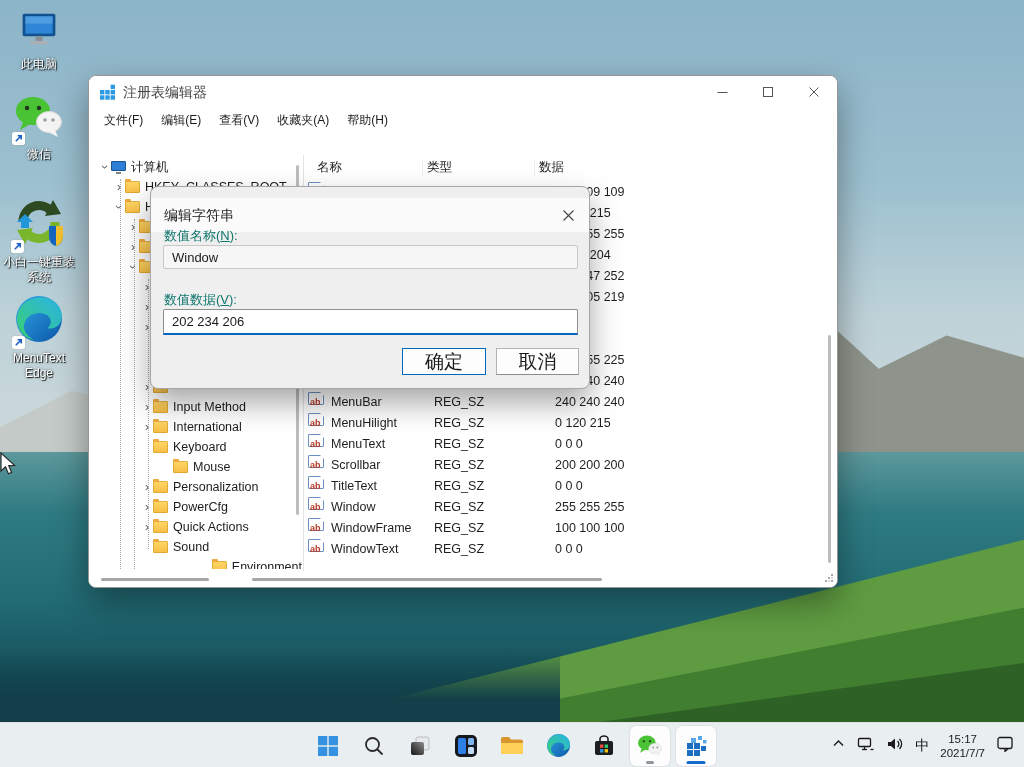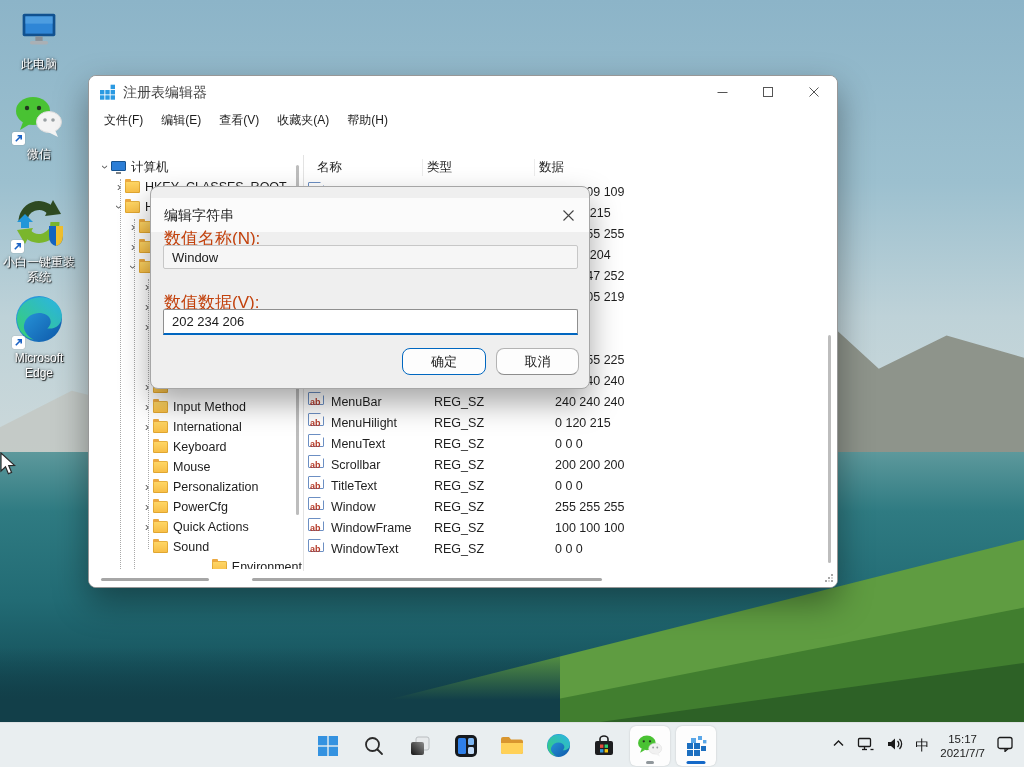--- a/index.html
+++ b/index.html
@@ -92,28 +92,28 @@
   .grip { position:absolute; left:736px; top:498px; width:2px; height:2px; background:transparent;
           box-shadow:6px 0 #a8a8a8, 3px 3px #a8a8a8, 0 6px #a8a8a8, 6px 3px #d9d9d9, 3px 6px #d9d9d9, 6px 6px #a8a8a8; }
 
   
   #dlg { position:absolute; left:150px; top:186px; width:440px; height:203px; background:#efefef;
          border:1px solid #a6a6a6; border-radius:8px; box-shadow:0 14px 30px rgba(0,0,0,.35);
          z-index:20; overflow:hidden; }
   .dlg-head { position:absolute; left:0; top:11px; width:100%; height:34px; background:#fbfbfb; }
   .dlg-title { position:absolute; left:13px; top:0; line-height:34px; font-size:14px; color:#1b1b1b; }
   .dlg-close { position:absolute; right:8px; top:4px; width:26px; height:26px; display:flex; align-items:center; justify-content:center; }
-  .dlg-label { position:absolute; left:13px; font-size:17px; color:#c2410c; }
+  .dlg-label { position:absolute; left:13px; font-size:13px; color:#0f766e; }
   .dlg-label .ak { text-decoration:underline; }
   .dlg-field { position:absolute; left:12px; width:415px; font-size:13px; color:#1b1b1b;
                font-family:"Liberation Sans","DejaVu Sans",sans-serif; padding:0 8px; outline:none; }
   #f-name { top:58px; height:24px; background:#f6f6f6; border:1px solid #c7c7c7; border-radius:2px; }
   #f-data { top:122px; height:26px; background:#fff; border:1px solid #8f8f8f; border-bottom:2px solid #0066c0; border-radius:2px 2px 0 0; }
-  .dlg-btn { position:absolute; top:161px; height:27px; font-size:13px; color:#1b1b1b; background:#fdfdfd;
-             border-radius:8px; font-family:inherit; }
+  .dlg-btn { position:absolute; top:161px; height:27px; font-size:19px; color:#1b1b1b; background:#fdfdfd;
+             border-radius:0; font-family:inherit; }
   #btn-ok { left:251px; width:84px; border:1px solid #0067c0; }
   #btn-cancel { left:345px; width:83px; border:1px solid #b3b3b3; border-bottom-color:#8d8d8d; }
 
   
   #taskbar { position:absolute; left:0; top:722px; width:1024px; height:45px; background:#e9eef0;
              border-top:1px solid rgba(0,0,0,.05); z-index:30; }
   .tb-center { position:absolute; left:50%; top:0; height:45px; transform:translateX(-50%);
                display:flex; align-items:center; gap:6px; }
   .tbi { width:40px; height:40px; border-radius:6px; display:flex; align-items:center; justify-content:center; position:relative; }
   .tbi.active { background:#fdfdfd; box-shadow:0 0 2px rgba(0,0,0,.18); }
@@ -209,21 +209,21 @@
         </defs>
         <circle cx="24" cy="24" r="22" fill="url(#egA)"></circle>
         <path d="M3 26 C2 12 13 3 26 3 C38 3 46 12 46 21 C46 29 40 34 32 33 C37 29 36 23 31 20 C24 16 13 19 10 28 C8 34 12 40 19 44 C9 42 4 35 3 26 Z" fill="url(#egB)"></path>
       </svg>
       <span class="sc-badge">
         <svg width="9" height="9" viewBox="0 0 10 10">
             <path d="M2 8 L8 2 M4 2 H8 V6" stroke="#1a62c5" stroke-width="1.8" fill="none"></path>
           </svg>
       </span>
     </span>
-    <div class="dlabel">Microsoft Edge</div>
+    <div class="dlabel">MenuText Edge</div>
   </div>
 
   <div id="win">
     <div class="titlebar">
       <span class="t-appicon">
         <svg width="17" height="17" viewBox="0 0 17 17">
           <g fill="#2b9ae2">
             <rect x="1" y="6" width="4.4" height="4.4"></rect>
               <rect x="6.3" y="6" width="4.4" height="4.4"></rect>
             <rect x="1" y="11.3" width="4.4" height="4.4"></rect>
@@ -338,21 +338,21 @@
           <div class="trow" style="padding-left: 52px;">
             <span class="chev ch-collapsed"></span>
             <span class="t-ic ic-folder"></span>
             <span class="tlabel">International</span>
           </div>
           <div class="trow" style="padding-left: 52px;">
             <span class="chev ch-none"></span>
             <span class="t-ic ic-folder"></span>
             <span class="tlabel">Keyboard</span>
           </div>
-          <div class="trow" style="padding-left: 52px;">
+          <div class="trow" style="padding-left: 72px;">
             <span class="chev ch-none"></span>
             <span class="t-ic ic-folder"></span>
             <span class="tlabel">Mouse</span>
           </div>
           <div class="trow" style="padding-left: 52px;">
             <span class="chev ch-collapsed"></span>
             <span class="t-ic ic-folder"></span>
             <span class="tlabel">Personalization</span>
           </div>
           <div class="trow" style="padding-left: 52px;">

